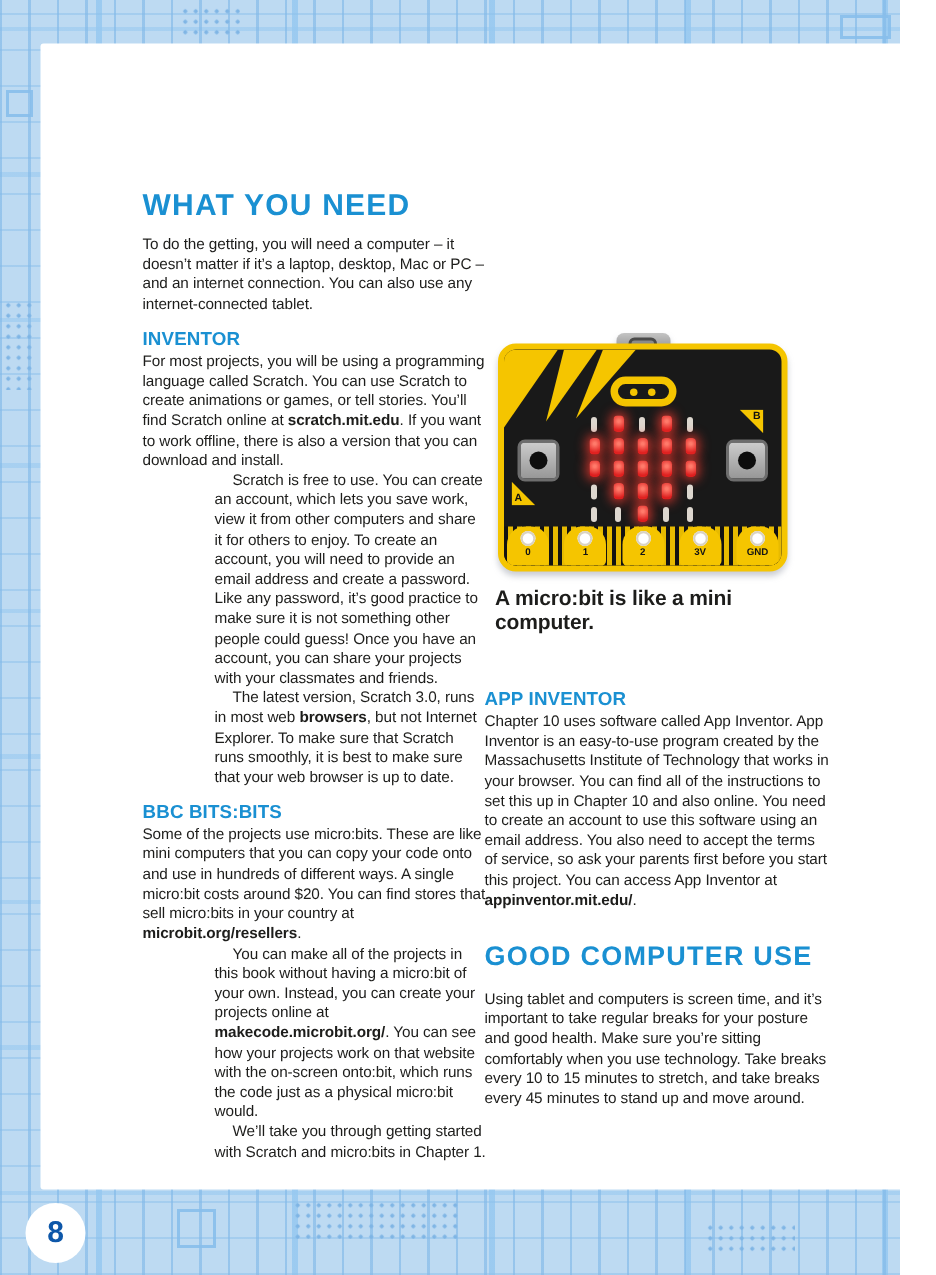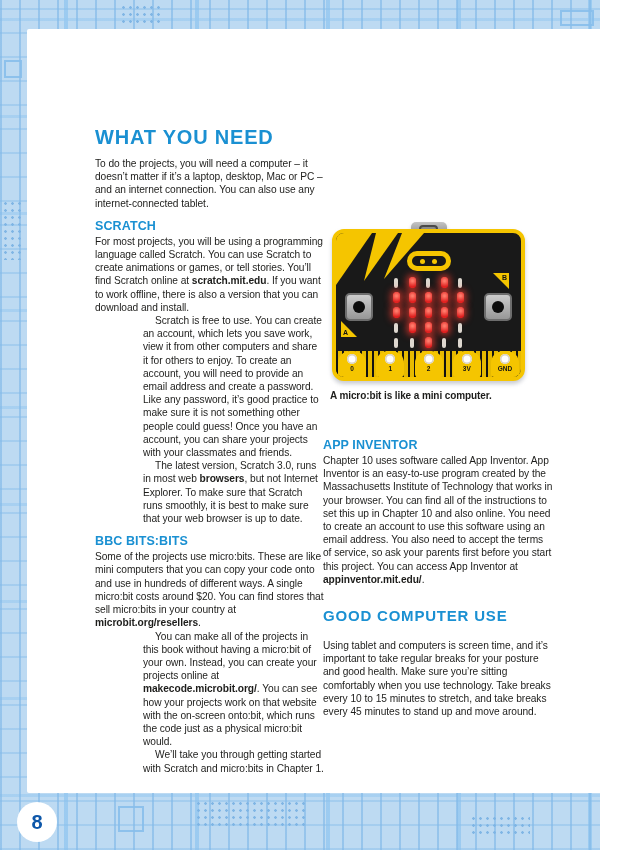--- a/index.html
+++ b/index.html
@@ -21,21 +21,21 @@
   .col-left{position:absolute;left:68px;top:97px;width:229px;}
   .col-right{position:absolute;left:296px;top:196px;width:231px;}
   h1.title{margin:0;font-size:20px;line-height:22px;font-weight:bold;color:var(--heading-blue,#1a90d2);letter-spacing:.8px;white-space:nowrap;}
   p.body, .sec p{margin:0;font-size:10.2px;line-height:13.2px;color:#1d1d1b;letter-spacing:-.05px;}
   p.intro{margin-top:9px;}
   .sec{margin-top:9px;}
   .sec h2{margin:0 0 2px;font-size:12.5px;line-height:14px;color:var(--heading-blue,#1a90d2);letter-spacing:.1px;white-space:nowrap;}
   .sec p + p{text-indent:12px;margin-left:48px;}
   .col-right .sec:first-child{margin-top:37px;}
   .sec.large{margin-top:19px;}
-  .sec.large h2{font-size:15px;line-height:22px;letter-spacing:.8px;margin-bottom:12px;}
+  .sec.large h2{font-size:18px;line-height:22px;letter-spacing:.8px;margin-bottom:12px;}
   
   figure{margin:0;}
   .microbit{position:relative;margin:4px 0 0 9px;width:193px;height:152px;filter:drop-shadow(0 3px 2px rgba(100,110,125,.35));}
   .usb{position:absolute;top:-7px;left:50%;transform:translateX(-50%);width:36px;height:16px;background:linear-gradient(#c4c4c4,#7e7e7e);border-radius:5px 5px 0 0;z-index:0;}
   .usb-slot{margin:3px auto 0;width:15px;height:5px;border:2px solid #4a4a4a;border-radius:4px;background:#8a8a8a;}
   .mb-face{position:absolute;inset:0;background:#191919;border:4px solid var(--microbit-yellow,#f5c500);border-radius:12px;overflow:hidden;z-index:1;}
   .zigzag{position:absolute;left:0;top:0;}
   .touch-logo{position:absolute;left:50%;top:18px;transform:translateX(-50%);width:34px;height:10px;border:5px solid var(--microbit-yellow,#f5c500);border-radius:12px;display:flex;align-items:center;justify-content:center;gap:7px;}
   .touch-logo i{width:5px;height:5px;border-radius:50%;background:var(--microbit-yellow,#f5c500);}
   .led-grid{position:absolute;left:52px;top:42px;display:grid;grid-template-columns:repeat(5,16px);grid-auto-rows:15px;}
@@ -48,44 +48,44 @@
   .btn-b{right:9px;top:60px;}
   .tri{position:absolute;width:16px;height:16px;background:var(--microbit-yellow,#f5c500);font-size:7px;font-weight:bold;color:#111;}
   .tri-a{left:5px;top:88px;clip-path:polygon(0 0,100% 100%,0 100%);}
   .tri-a span{position:absolute;left:2px;bottom:1px;}
   .tri-b{right:12px;top:40px;clip-path:polygon(0 0,100% 0,100% 100%);}
   .tri-b span{position:absolute;right:2px;top:1px;}
   .edge{position:absolute;left:0;right:0;bottom:0;height:26px;background:repeating-linear-gradient(90deg,#121212 0 2.5px,#e7ba00 2.5px 6px);display:flex;justify-content:space-between;padding:0 2px;}
   .pad{width:28px;height:26px;background:var(--microbit-yellow,#f5c500);border-radius:12px 12px 3px 3px;display:flex;flex-direction:column;align-items:center;}
   .pad .hole{margin-top:3px;width:10px;height:10px;border-radius:50%;background:#fff;box-shadow:inset 0 0 0 1.5px #d9d2c2;}
   .pad .plabel{margin-top:1px;font-size:6.5px;font-weight:bold;color:#141414;letter-spacing:0;}
-  figcaption{margin:9px 0 0 7px;font-size:10px;font-weight:bold;color:#1d1d1b;letter-spacing:-.1px;}
+  figcaption{margin:9px 0 0 7px;font-size:14px;font-weight:bold;color:#1d1d1b;letter-spacing:-.1px;}
   b{font-weight:bold;}
 </style>
 </head>
 <body>
 
 <div class="canvas">
 
   <div class="dots" style="left:195px;top:800px;width:110px;height:26px;"></div>
   <div class="dots" style="left:470px;top:815px;width:60px;height:20px;"></div>
   <div class="dots" style="left:2px;top:200px;width:22px;height:60px;"></div>
   <div class="dots" style="left:120px;top:4px;width:40px;height:20px;"></div>
   <div class="sq" style="left:118px;top:806px;width:22px;height:22px;"></div>
   <div class="sq" style="left:560px;top:10px;width:30px;height:12px;"></div>
   <div class="sq" style="left:4px;top:60px;width:14px;height:14px;"></div>
 
   <div class="page">
 
     <div class="col-left">
       <h1 class="title">WHAT YOU NEED</h1>
-      <p class="body intro"><span>To do the projects, you will need a computer – it doesn’t matter if it’s a laptop, desktop, Mac or PC – and an internet connection. You can also use any internet-connected tablet.</span></p>
+      <p class="body intro"><span>To do the getting, you will need a computer – it doesn’t matter if it’s a laptop, desktop, Mac or PC – and an internet connection. You can also use any internet-connected tablet.</span></p>
       <div id="left-sections">
           <section class="sec">
-            <h2>SCRATCH</h2>
+            <h2>INVENTOR</h2>
             <p><span>For most projects, you will be using a programming language called Scratch. You can use Scratch to create animations or games, or tell stories. You’ll find Scratch online at </span><b>scratch.mit.edu</b><span>. If you want to work offline, there is also a version that you can download and install.</span></p>
             <p><span>Scratch is free to use. You can create an account, which lets you save work, view it from other computers and share it for others to enjoy. To create an account, you will need to provide an email address and create a password. Like any password, it’s good practice to make sure it is not something other people could guess! Once you have an account, you can share your projects with your classmates and friends.</span></p>
             <p><span>The latest version, Scratch 3.0, runs in most web </span><b>browsers</b><span>, but not Internet Explorer. To make sure that Scratch runs smoothly, it is best to make sure that your web browser is up to date.</span></p>
           </section>
           <section class="sec">
             <h2>BBC BITS:BITS</h2>
             <p><span>Some of the projects use micro:bits. These are like mini computers that you can copy your code onto and use in hundreds of different ways. A single micro:bit costs around $20. You can find stores that sell micro:bits in your country at </span><b>microbit.org/resellers</b><span>.</span></p>
             <p><span>You can make all of the projects in this book without having a micro:bit of your own. Instead, you can create your projects online at </span><b>makecode.microbit.org/</b><span>. You can see how your projects work on that website with the on-screen onto:bit, which runs the code just as a physical micro:bit would.</span></p>
             <p><span>We’ll take you through getting started with Scratch and micro:bits in Chapter 1.</span></p>
           </section>

